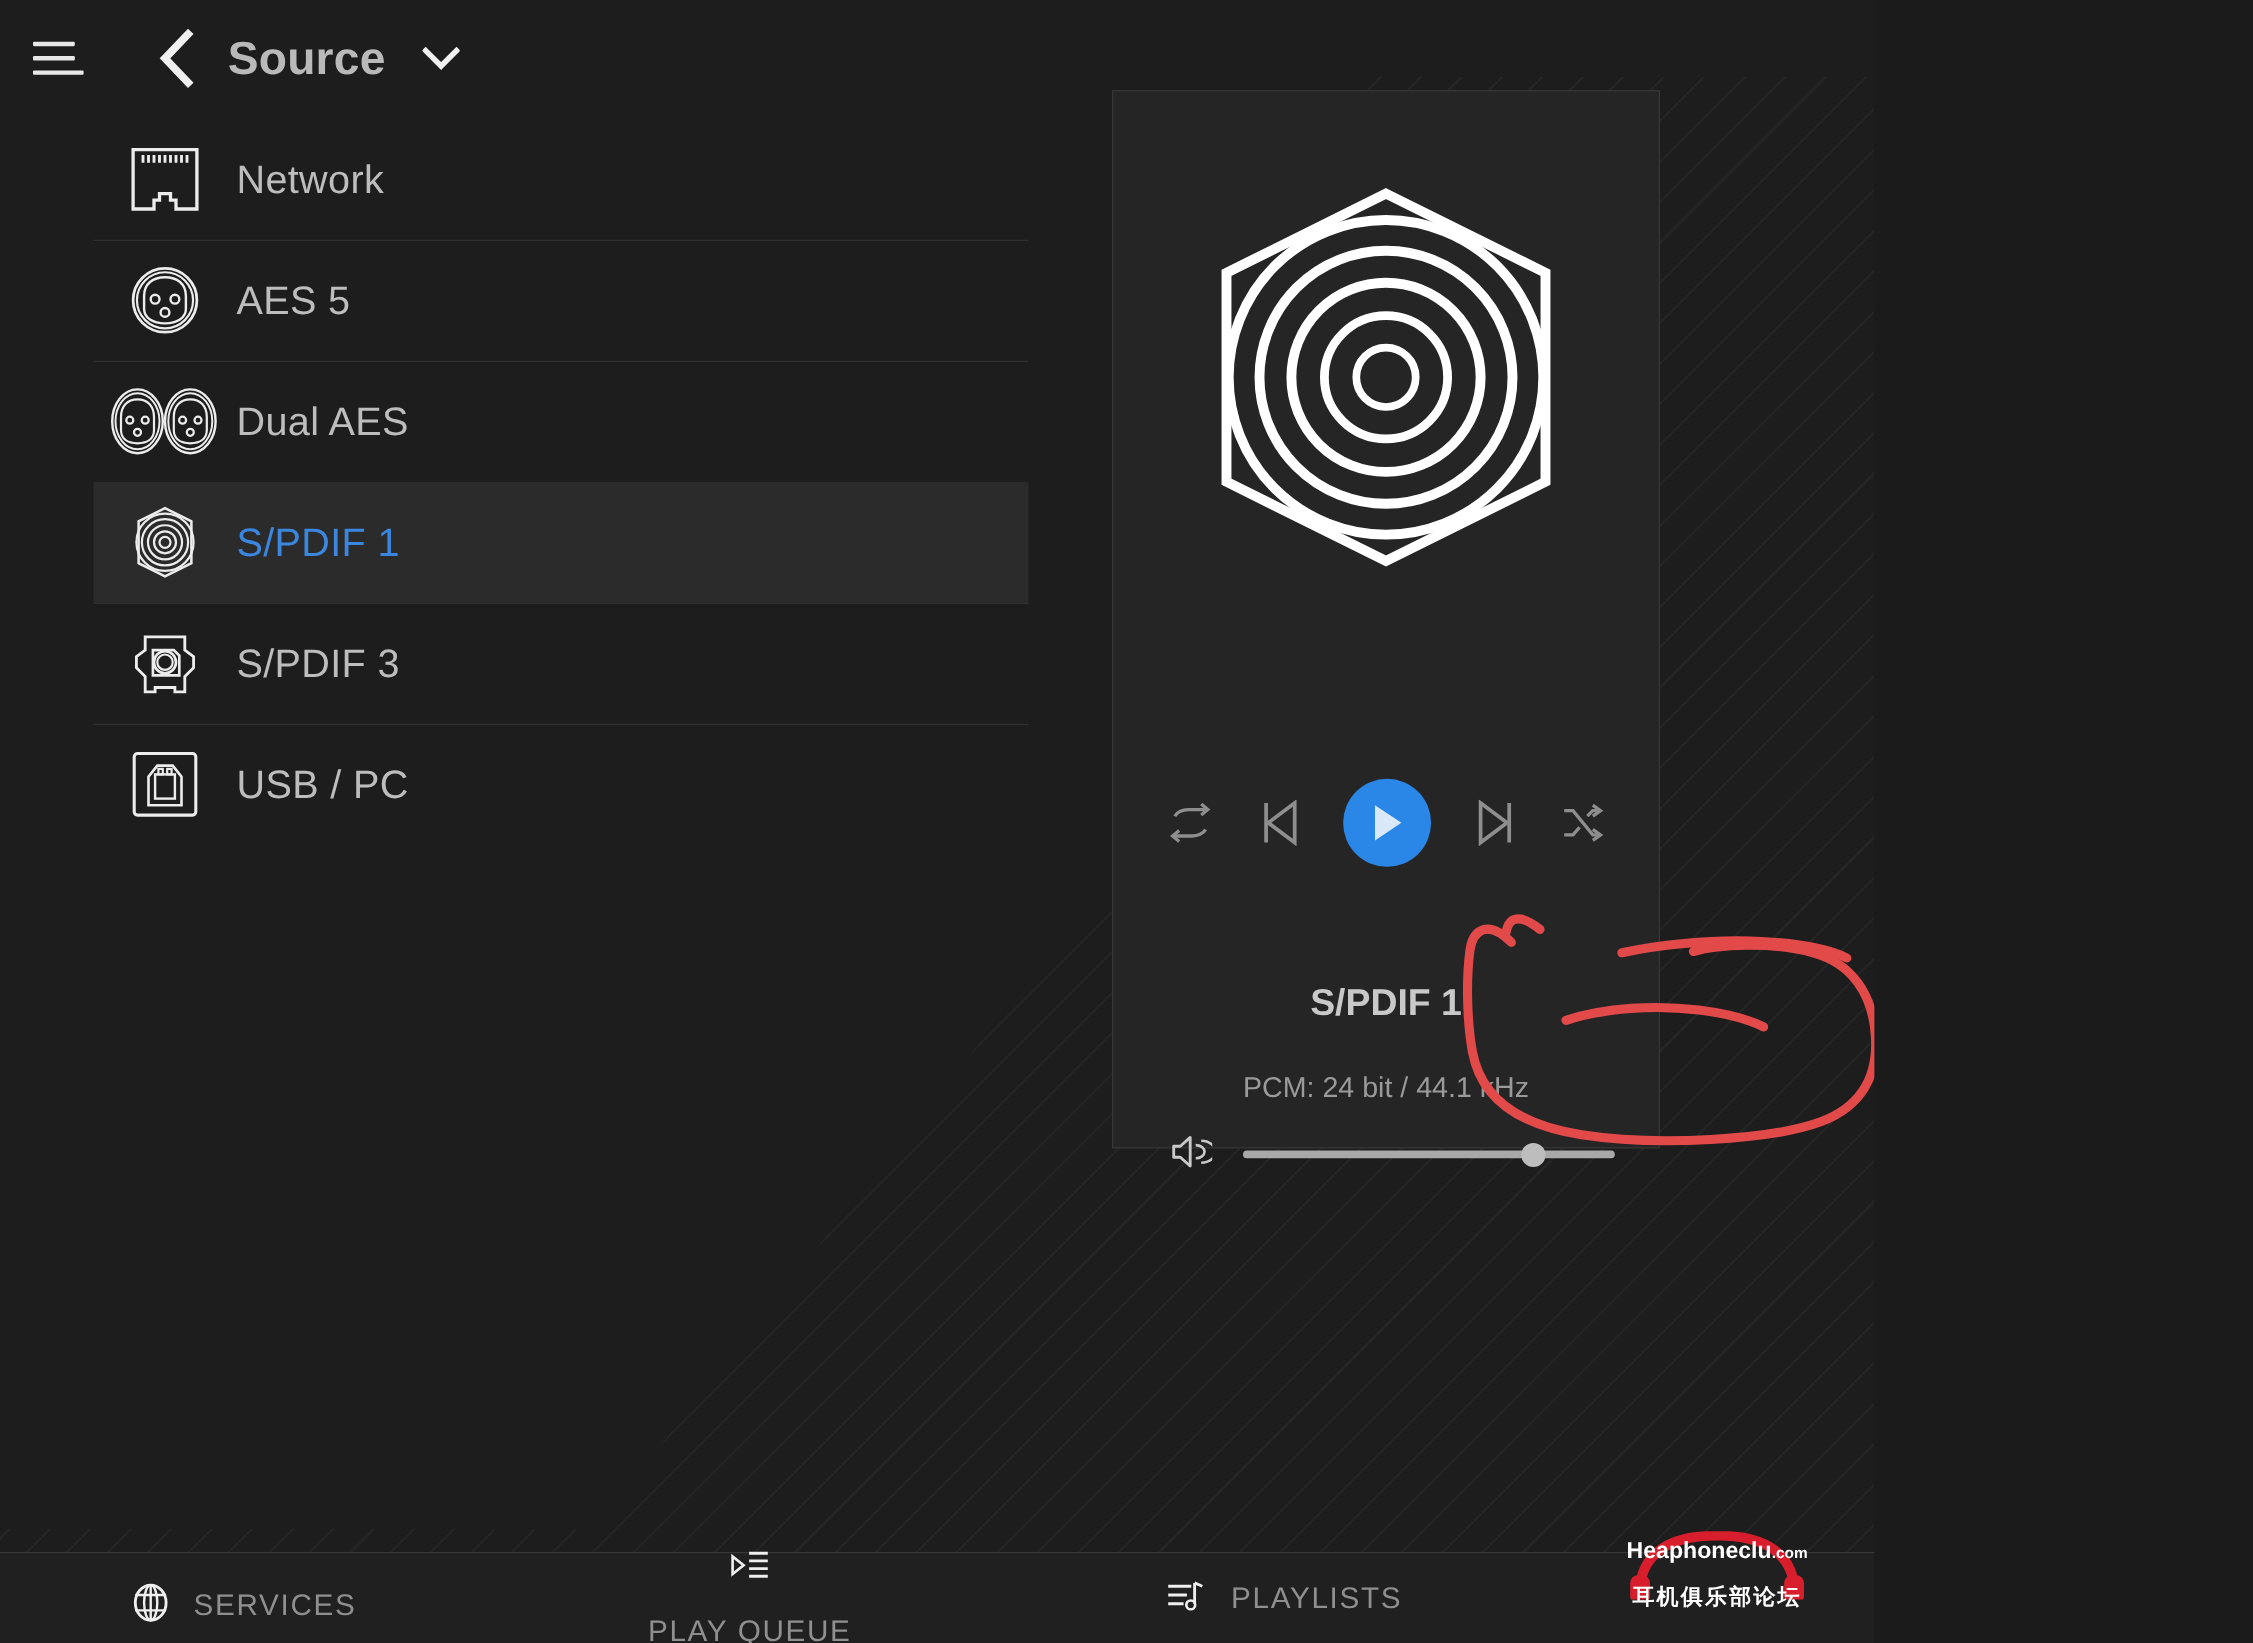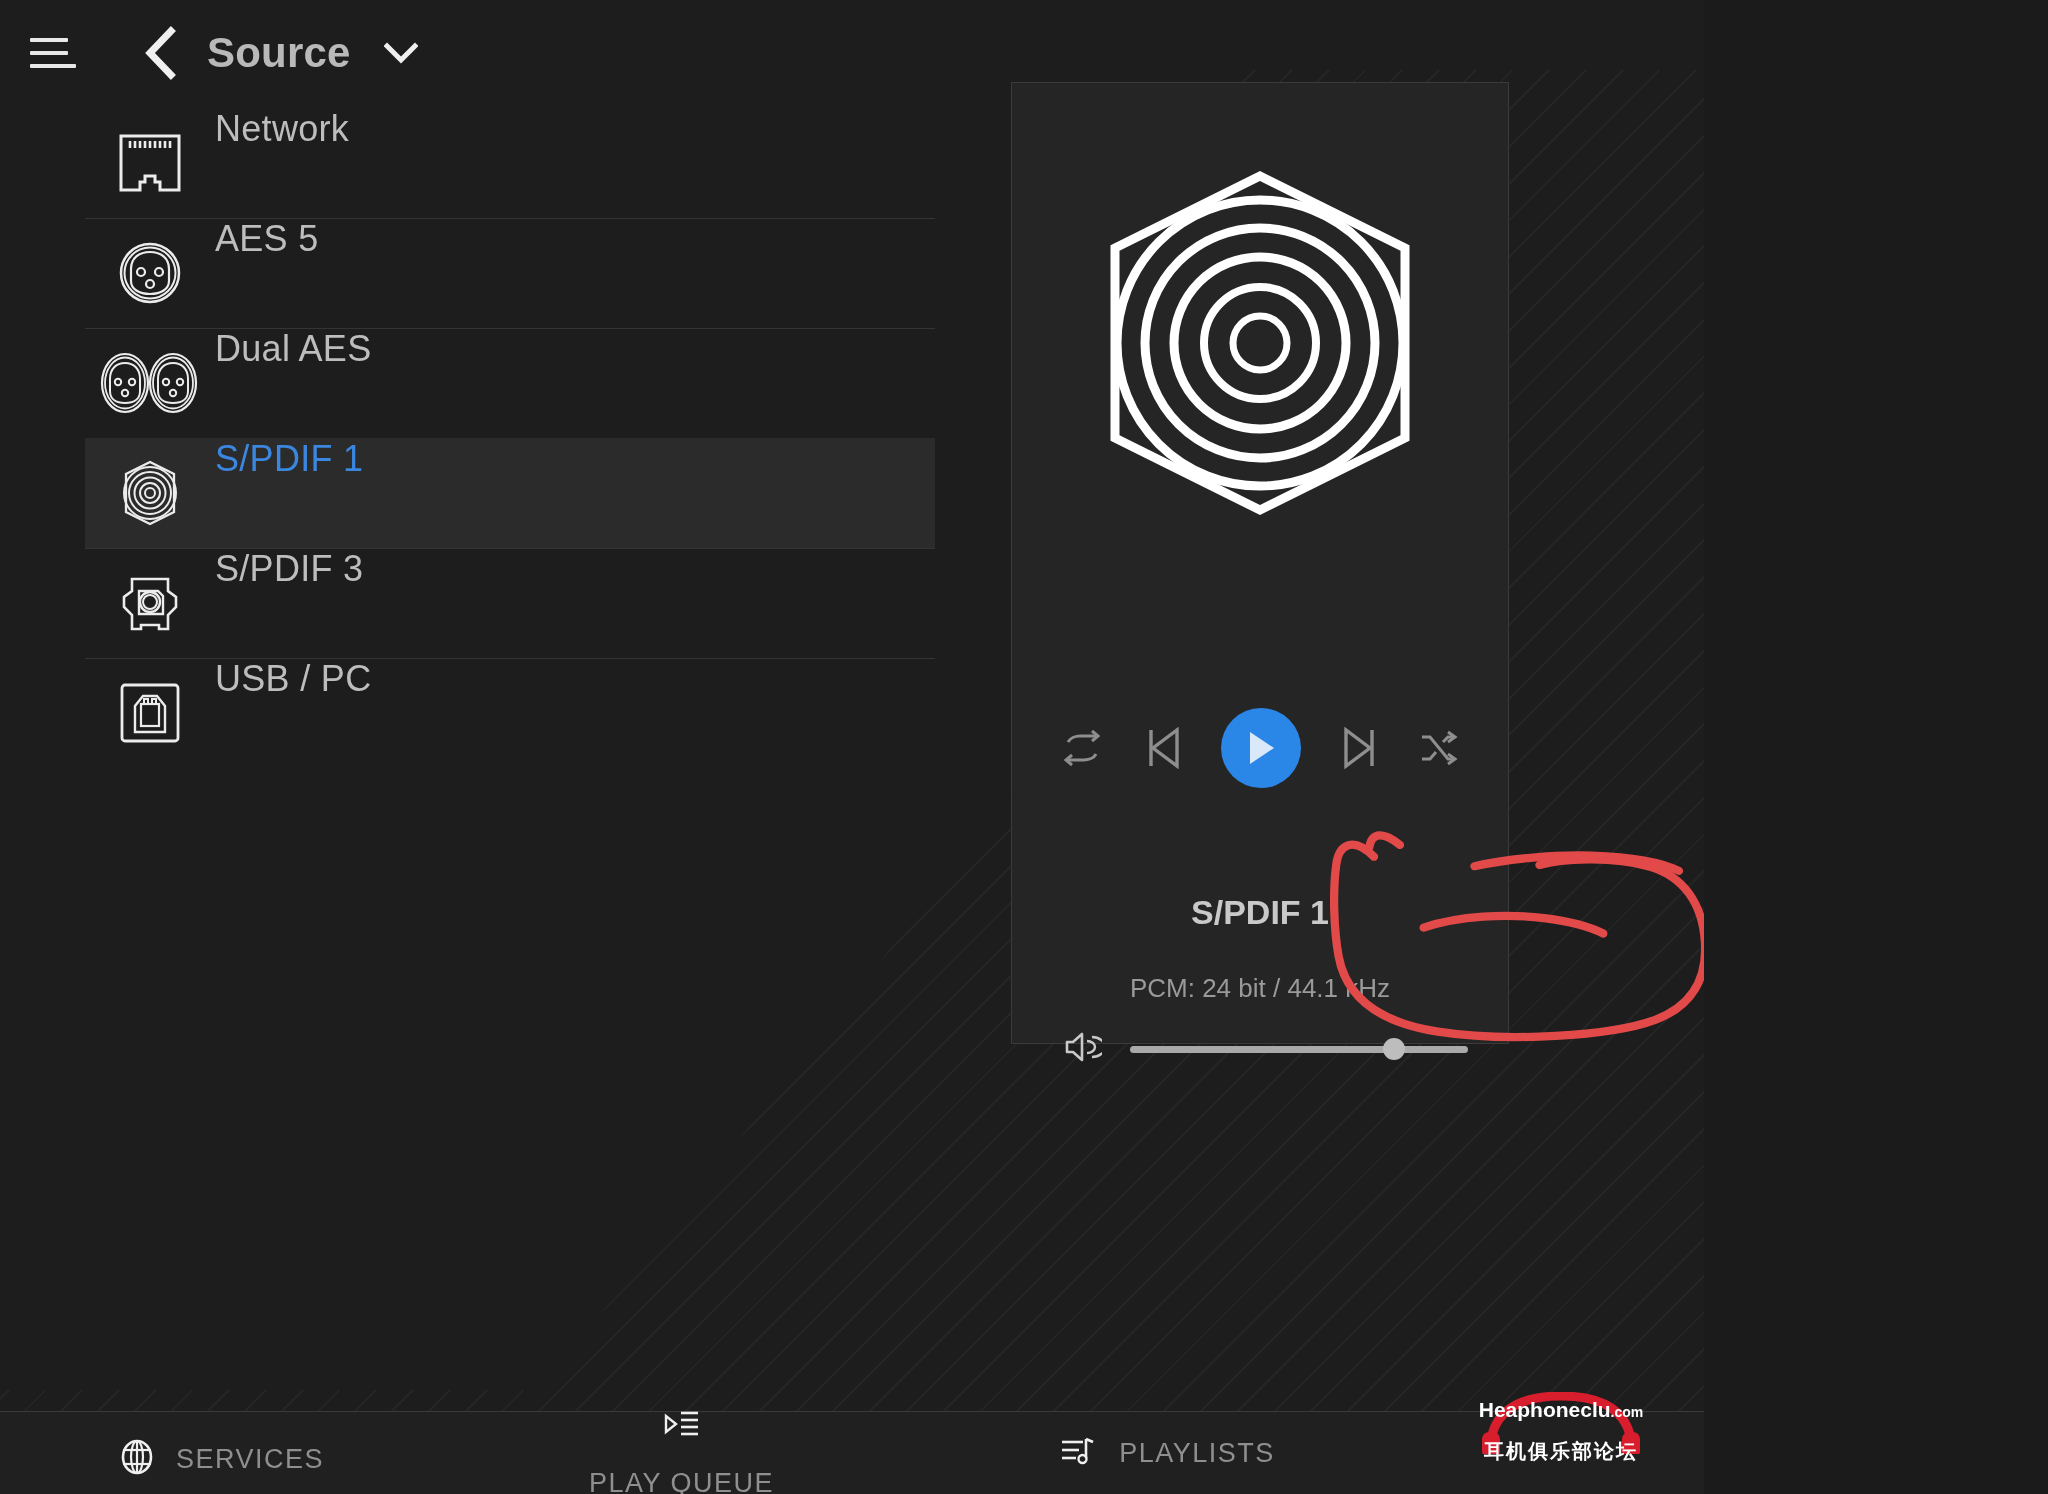--- a/index.html
+++ b/index.html
@@ -101,20 +101,21 @@
   #source-list {
     position: absolute;
     left: 85px; top: 108px;
     width: 850px;
     z-index: 4;
   }
   .src-row {
     position: relative;
     height: 110px;
     display: flex;
+    align-items: center;
     cursor: pointer;
   }
   .src-row + .src-row::before {
     content: "";
     position: absolute;
     left: 0; right: 0; top: 0;
     height: 1px;
     background: #343434;
   }
   .src-row.selected {

